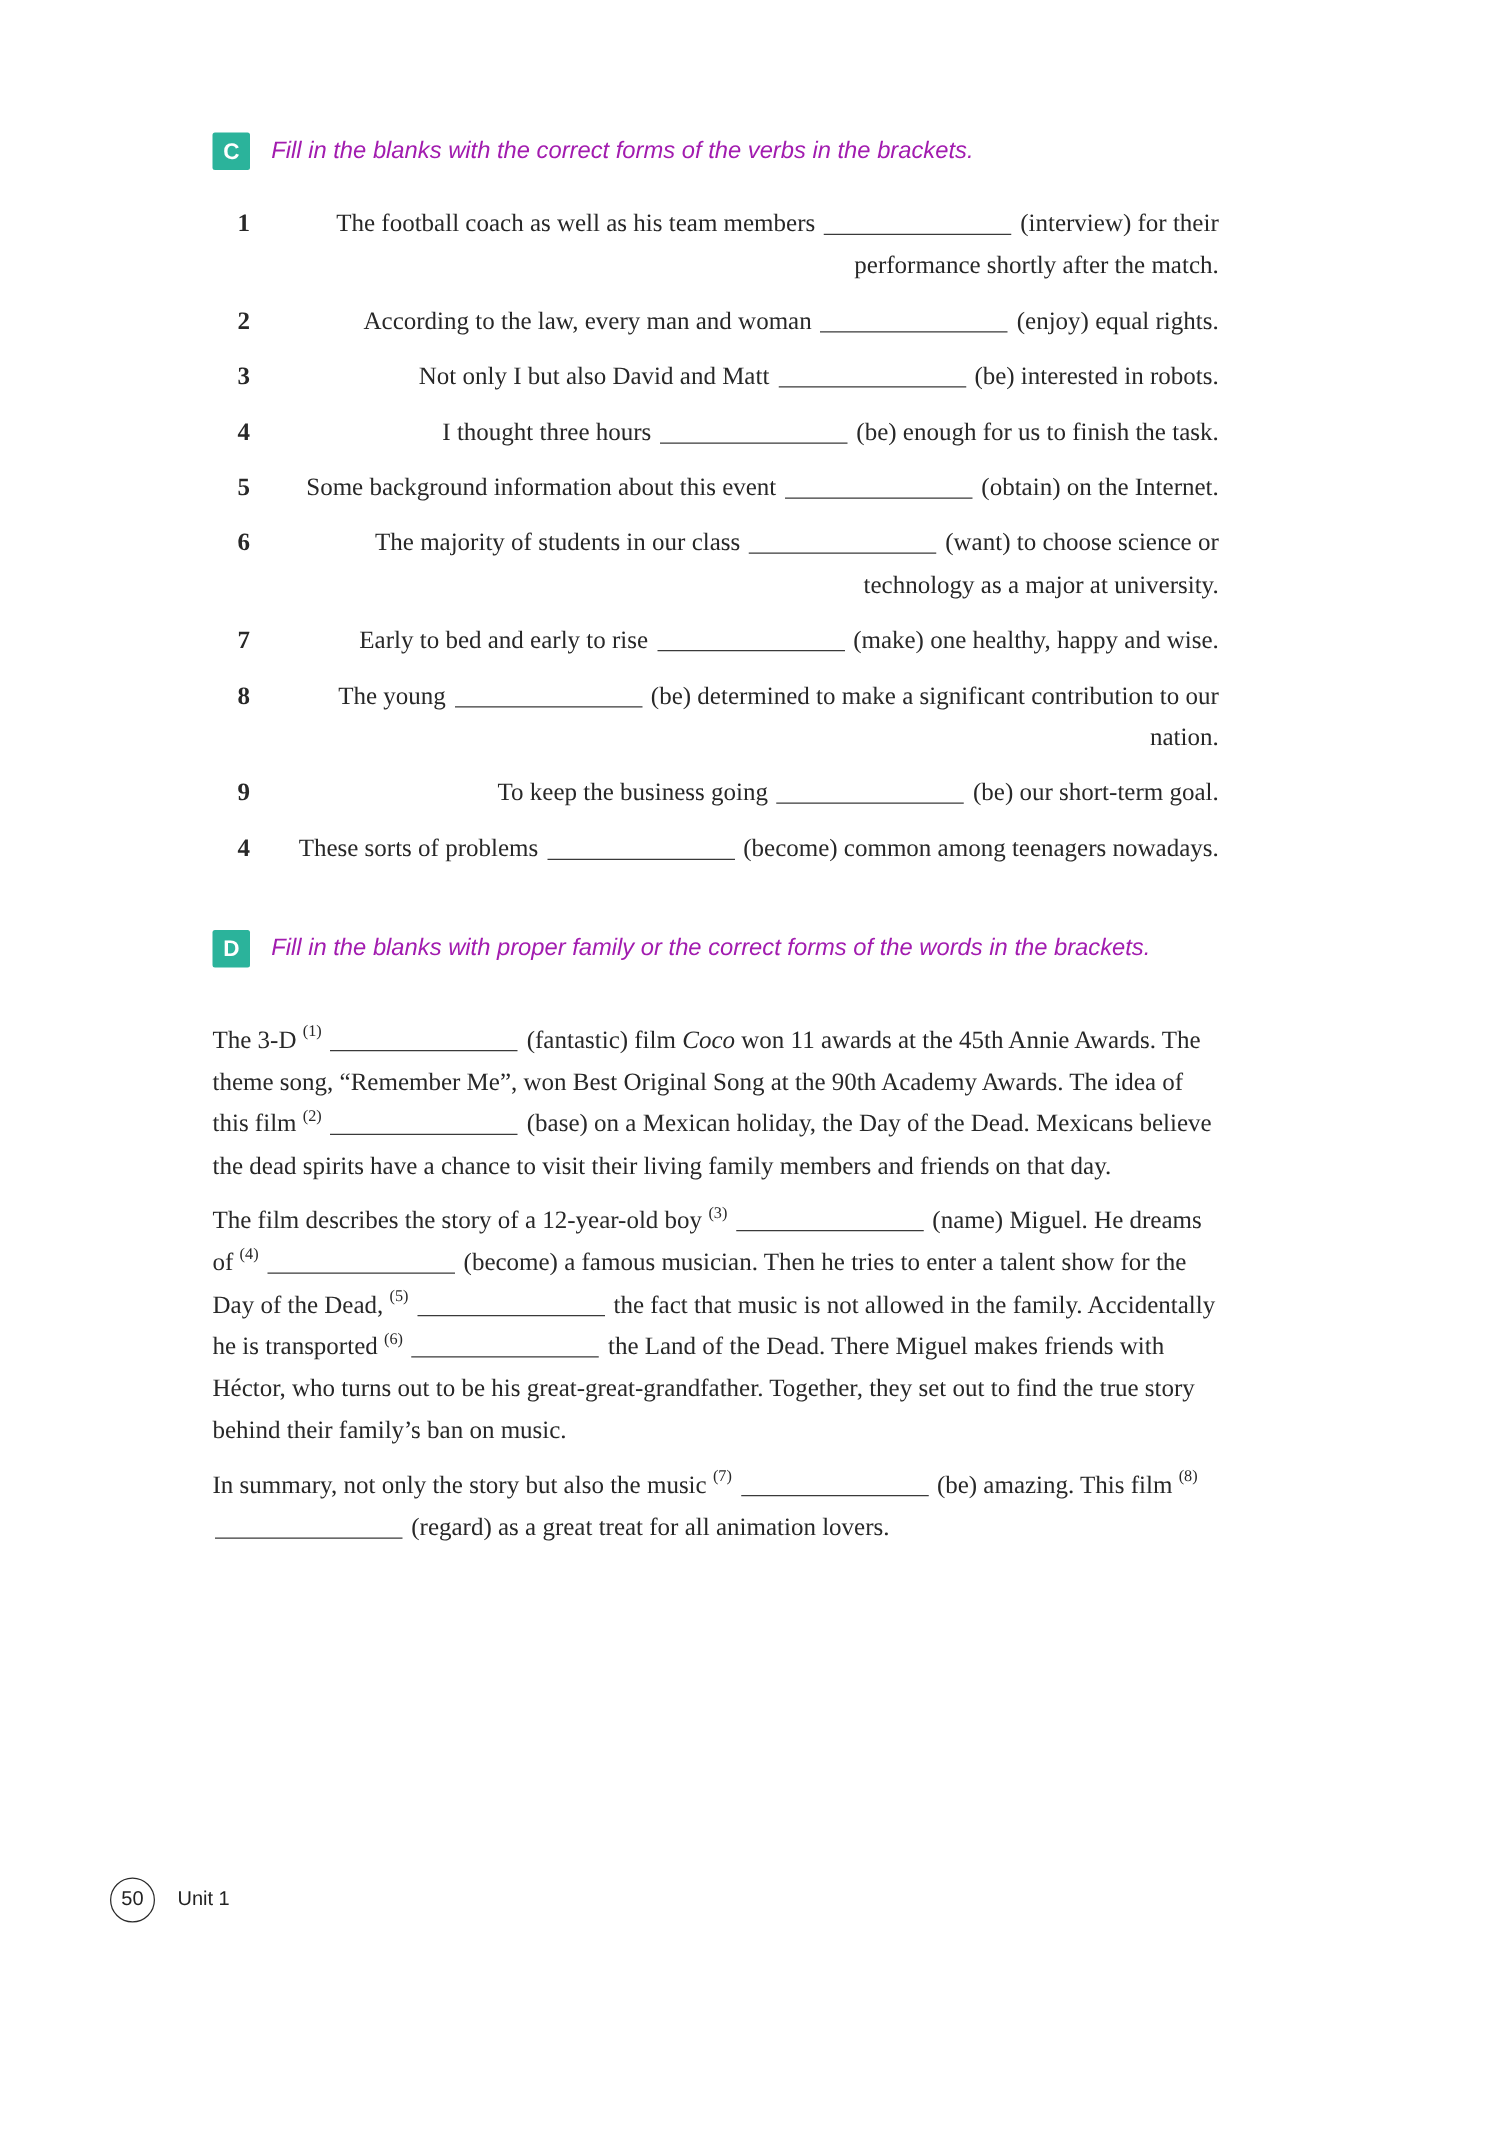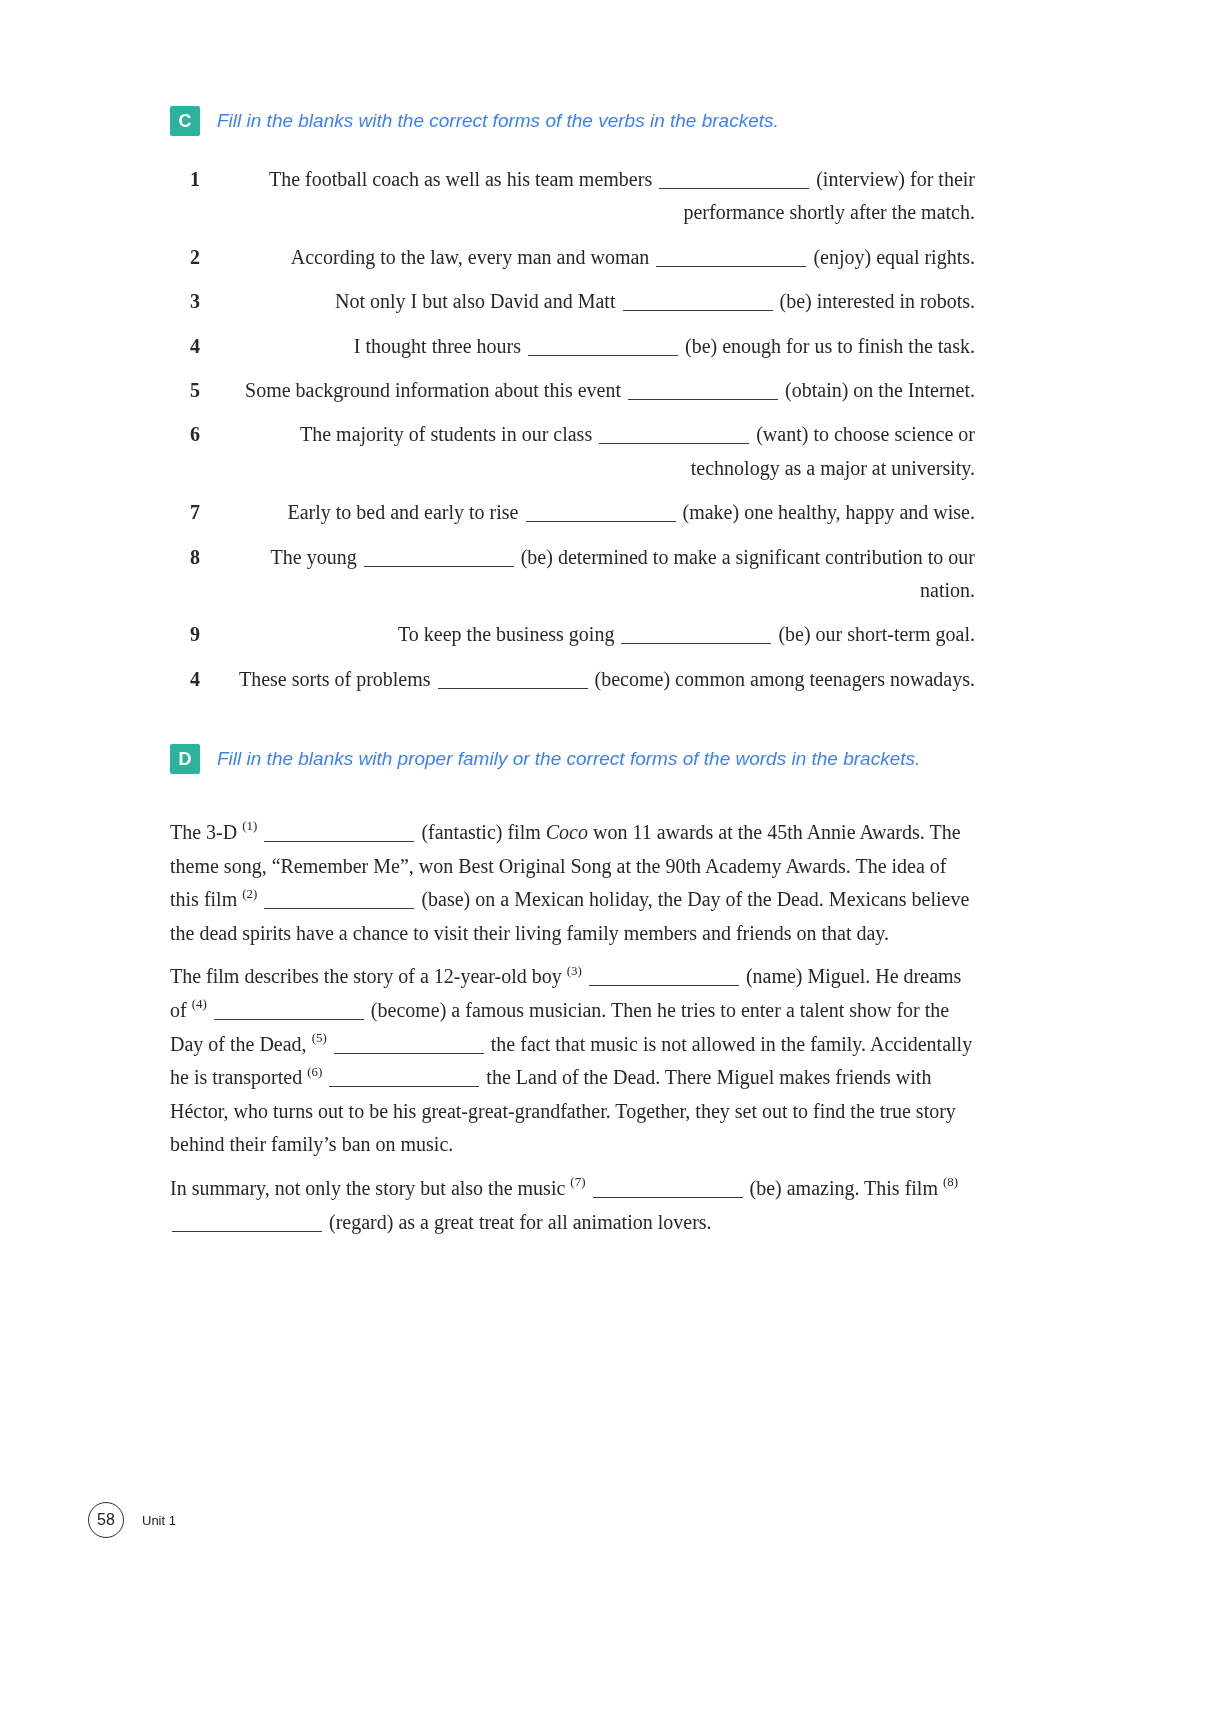--- a/index.html
+++ b/index.html
@@ -33,21 +33,21 @@
     font-family: "Liberation Sans", sans-serif;
     font-weight: bold;
     font-size: 18px;
     border-radius: 2px;
     flex: 0 0 30px;
   }
   .instruction {
     font-family: "Liberation Sans", sans-serif;
     font-style: italic;
     font-size: 19px;
-    color: #3b82f6;
+    color: #a21caf;
     margin-left: 17px;
   }
   .item-list { margin-top: 27px; }
   .item {
     display: flex;
     margin-bottom: 11px;
     font-size: 20px;
     line-height: 1.67;
   }
   .num {
@@ -95,21 +95,21 @@
     border-radius: 50%;
     display: inline-flex;
     align-items: center;
     justify-content: center;
     font-size: 16px;
     color: #222222;
     box-sizing: border-box;
   }
   .unit-label {
     margin-left: 18px;
-    font-size: 13px;
+    font-size: 16px;
     color: #222222;
   }
 </style>
 </head>
 <body>
 
 <div class="page">
   <main class="content">
 
     <section class="section-c">
@@ -169,16 +169,16 @@
       <div class="passage">
           <p>The 3-D <sup class="marker">(1)</sup> <span class="blank"></span> (fantastic) film <i>Coco</i> won 11 awards at the 45th Annie Awards. The theme song, “Remember Me”, won Best Original Song at the 90th Academy Awards. The idea of this film <sup class="marker">(2)</sup> <span class="blank"></span> (base) on a Mexican holiday, the Day of the Dead. Mexicans believe the dead spirits have a chance to visit their living family members and friends on that day.</p>
           <p>The film describes the story of a 12-year-old boy <sup class="marker">(3)</sup> <span class="blank"></span> (name) Miguel. He dreams of <sup class="marker">(4)</sup> <span class="blank"></span> (become) a famous musician. Then he tries to enter a talent show for the Day of the Dead, <sup class="marker">(5)</sup> <span class="blank"></span> the fact that music is not allowed in the family. Accidentally he is transported <sup class="marker">(6)</sup> <span class="blank"></span> the Land of the Dead. There Miguel makes friends with Héctor, who turns out to be his great-great-grandfather. Together, they set out to find the true story behind their family’s ban on music.</p>
           <p>In summary, not only the story but also the music <sup class="marker">(7)</sup> <span class="blank"></span> (be) amazing. This film <sup class="marker">(8)</sup> <span class="blank"></span> (regard) as a great treat for all animation lovers.</p>
         </div>
     </section>
 
   </main>
 
   <footer class="page-footer">
-    <span class="page-circle">58</span>
+    <span class="page-circle">50</span>
     <span class="unit-label">Unit 1</span>
   </footer>
 </div>
 
 </body></html>

